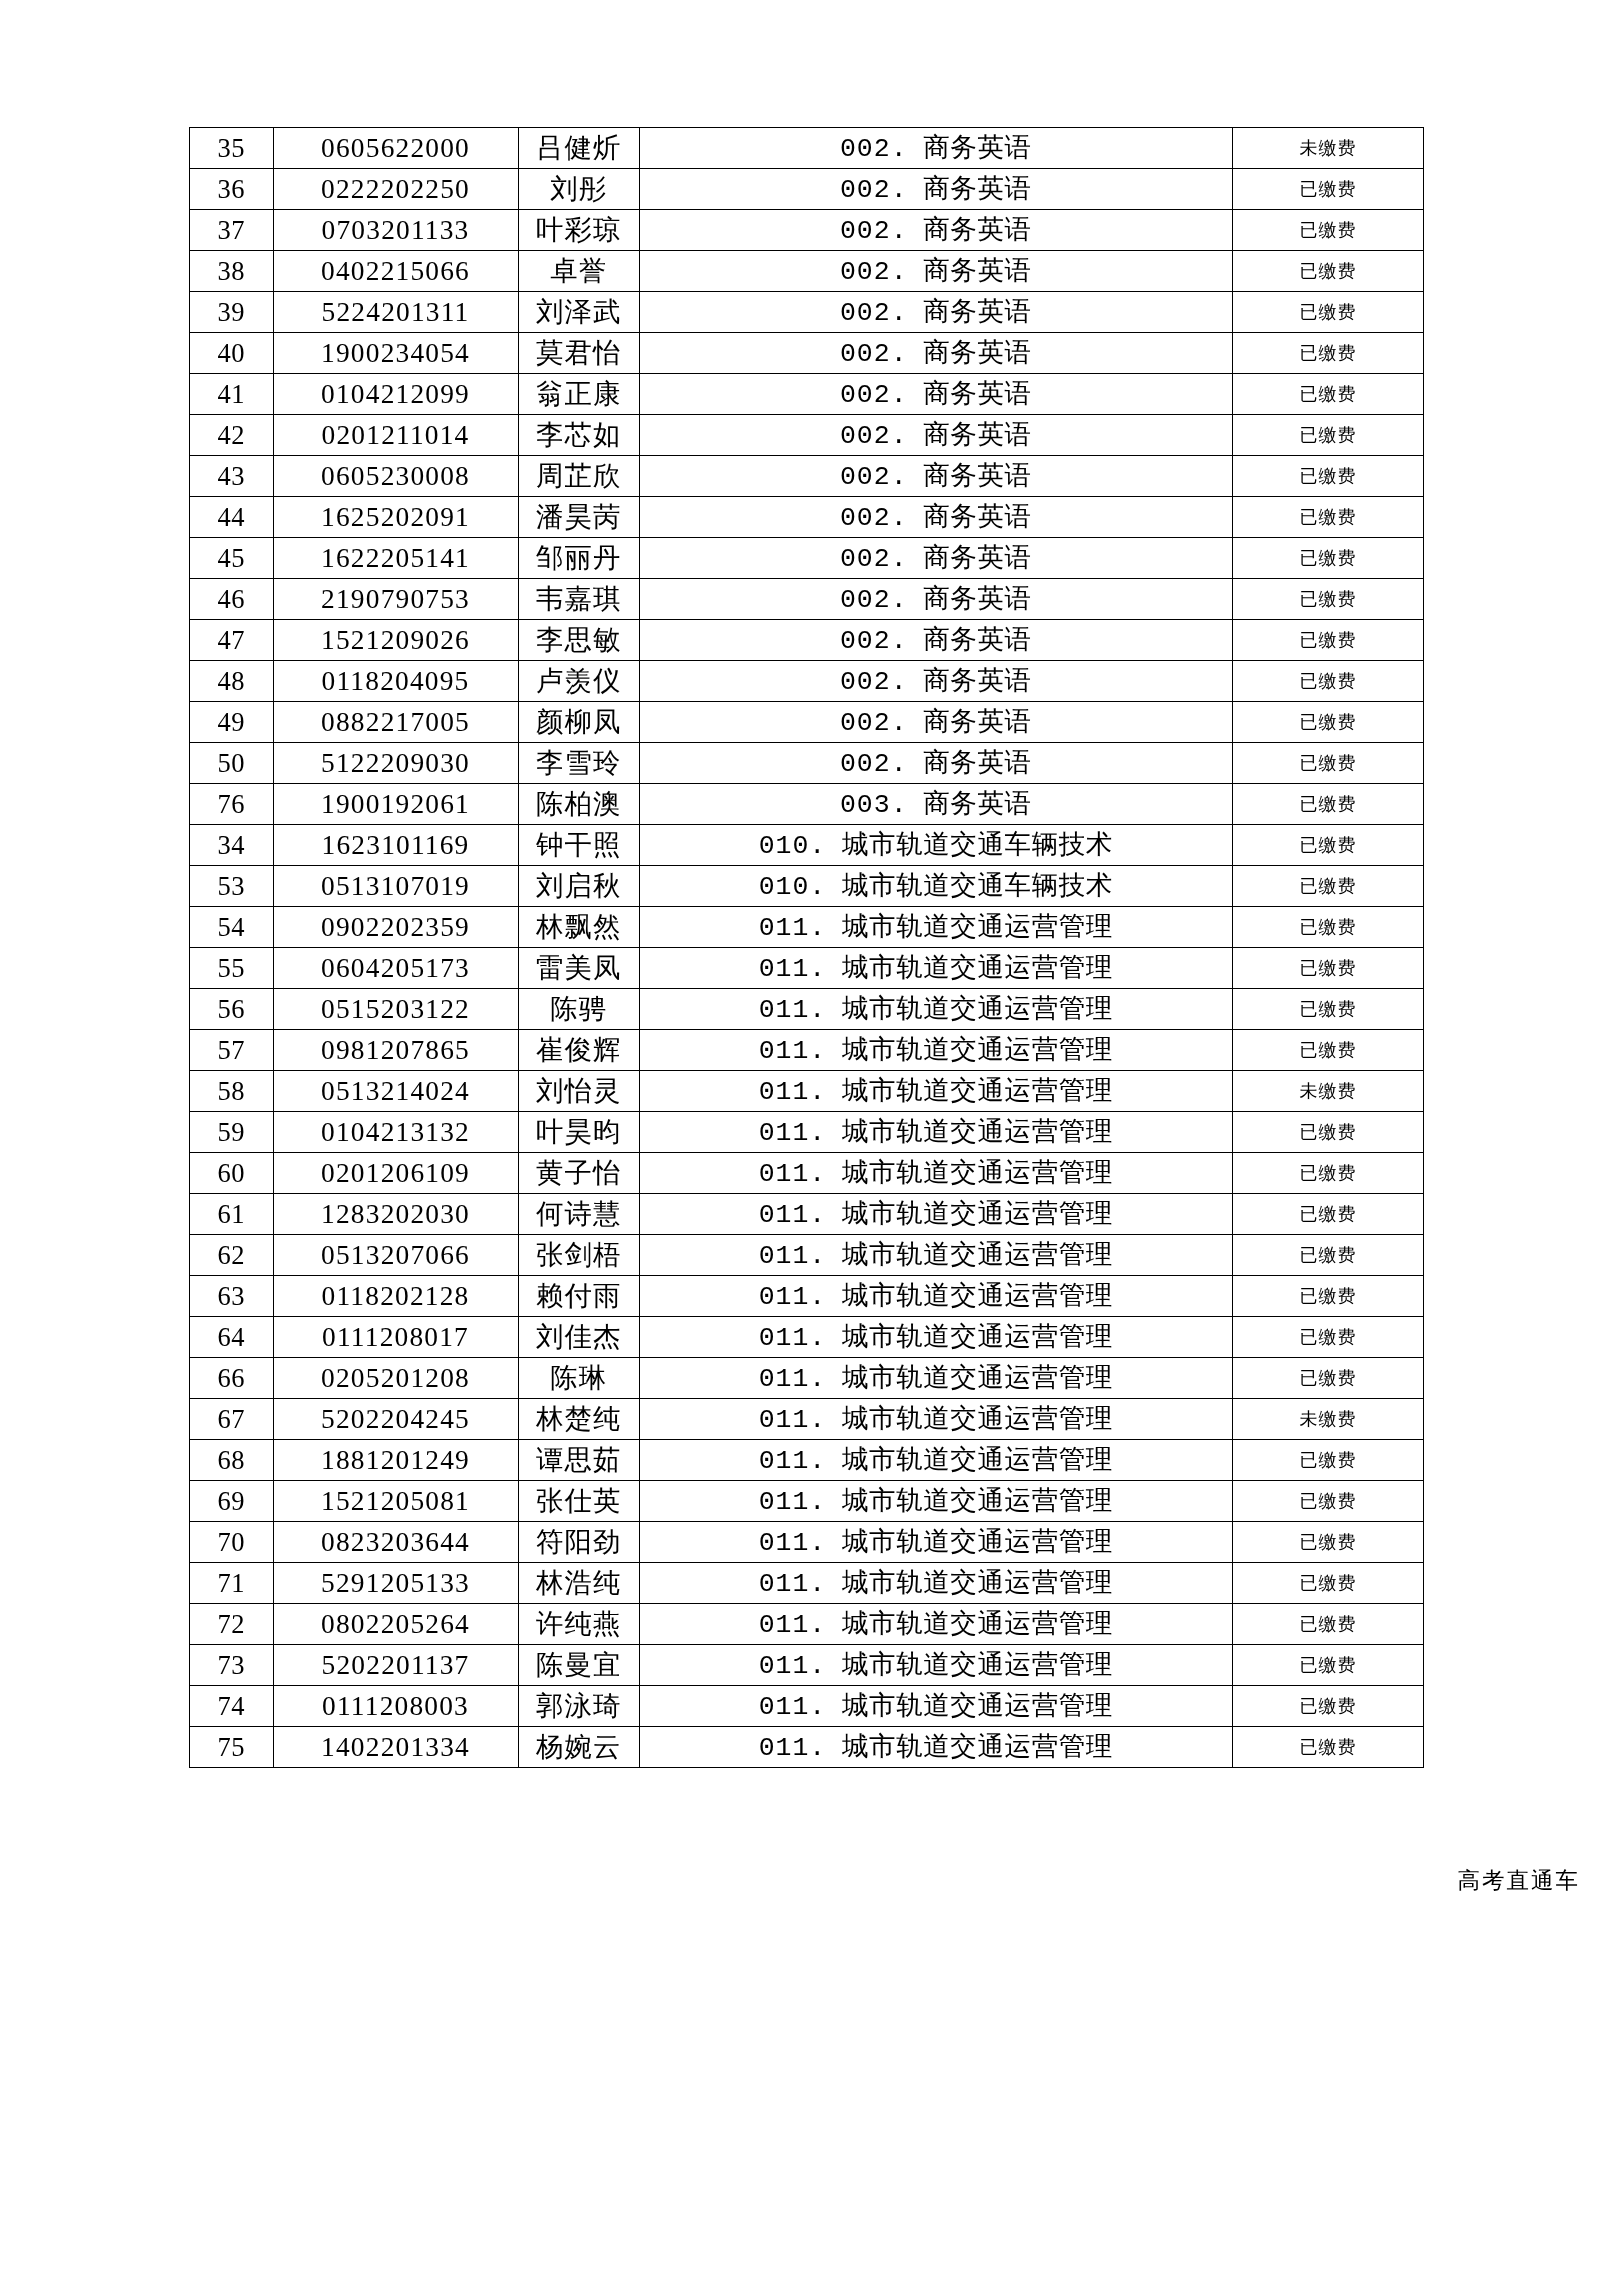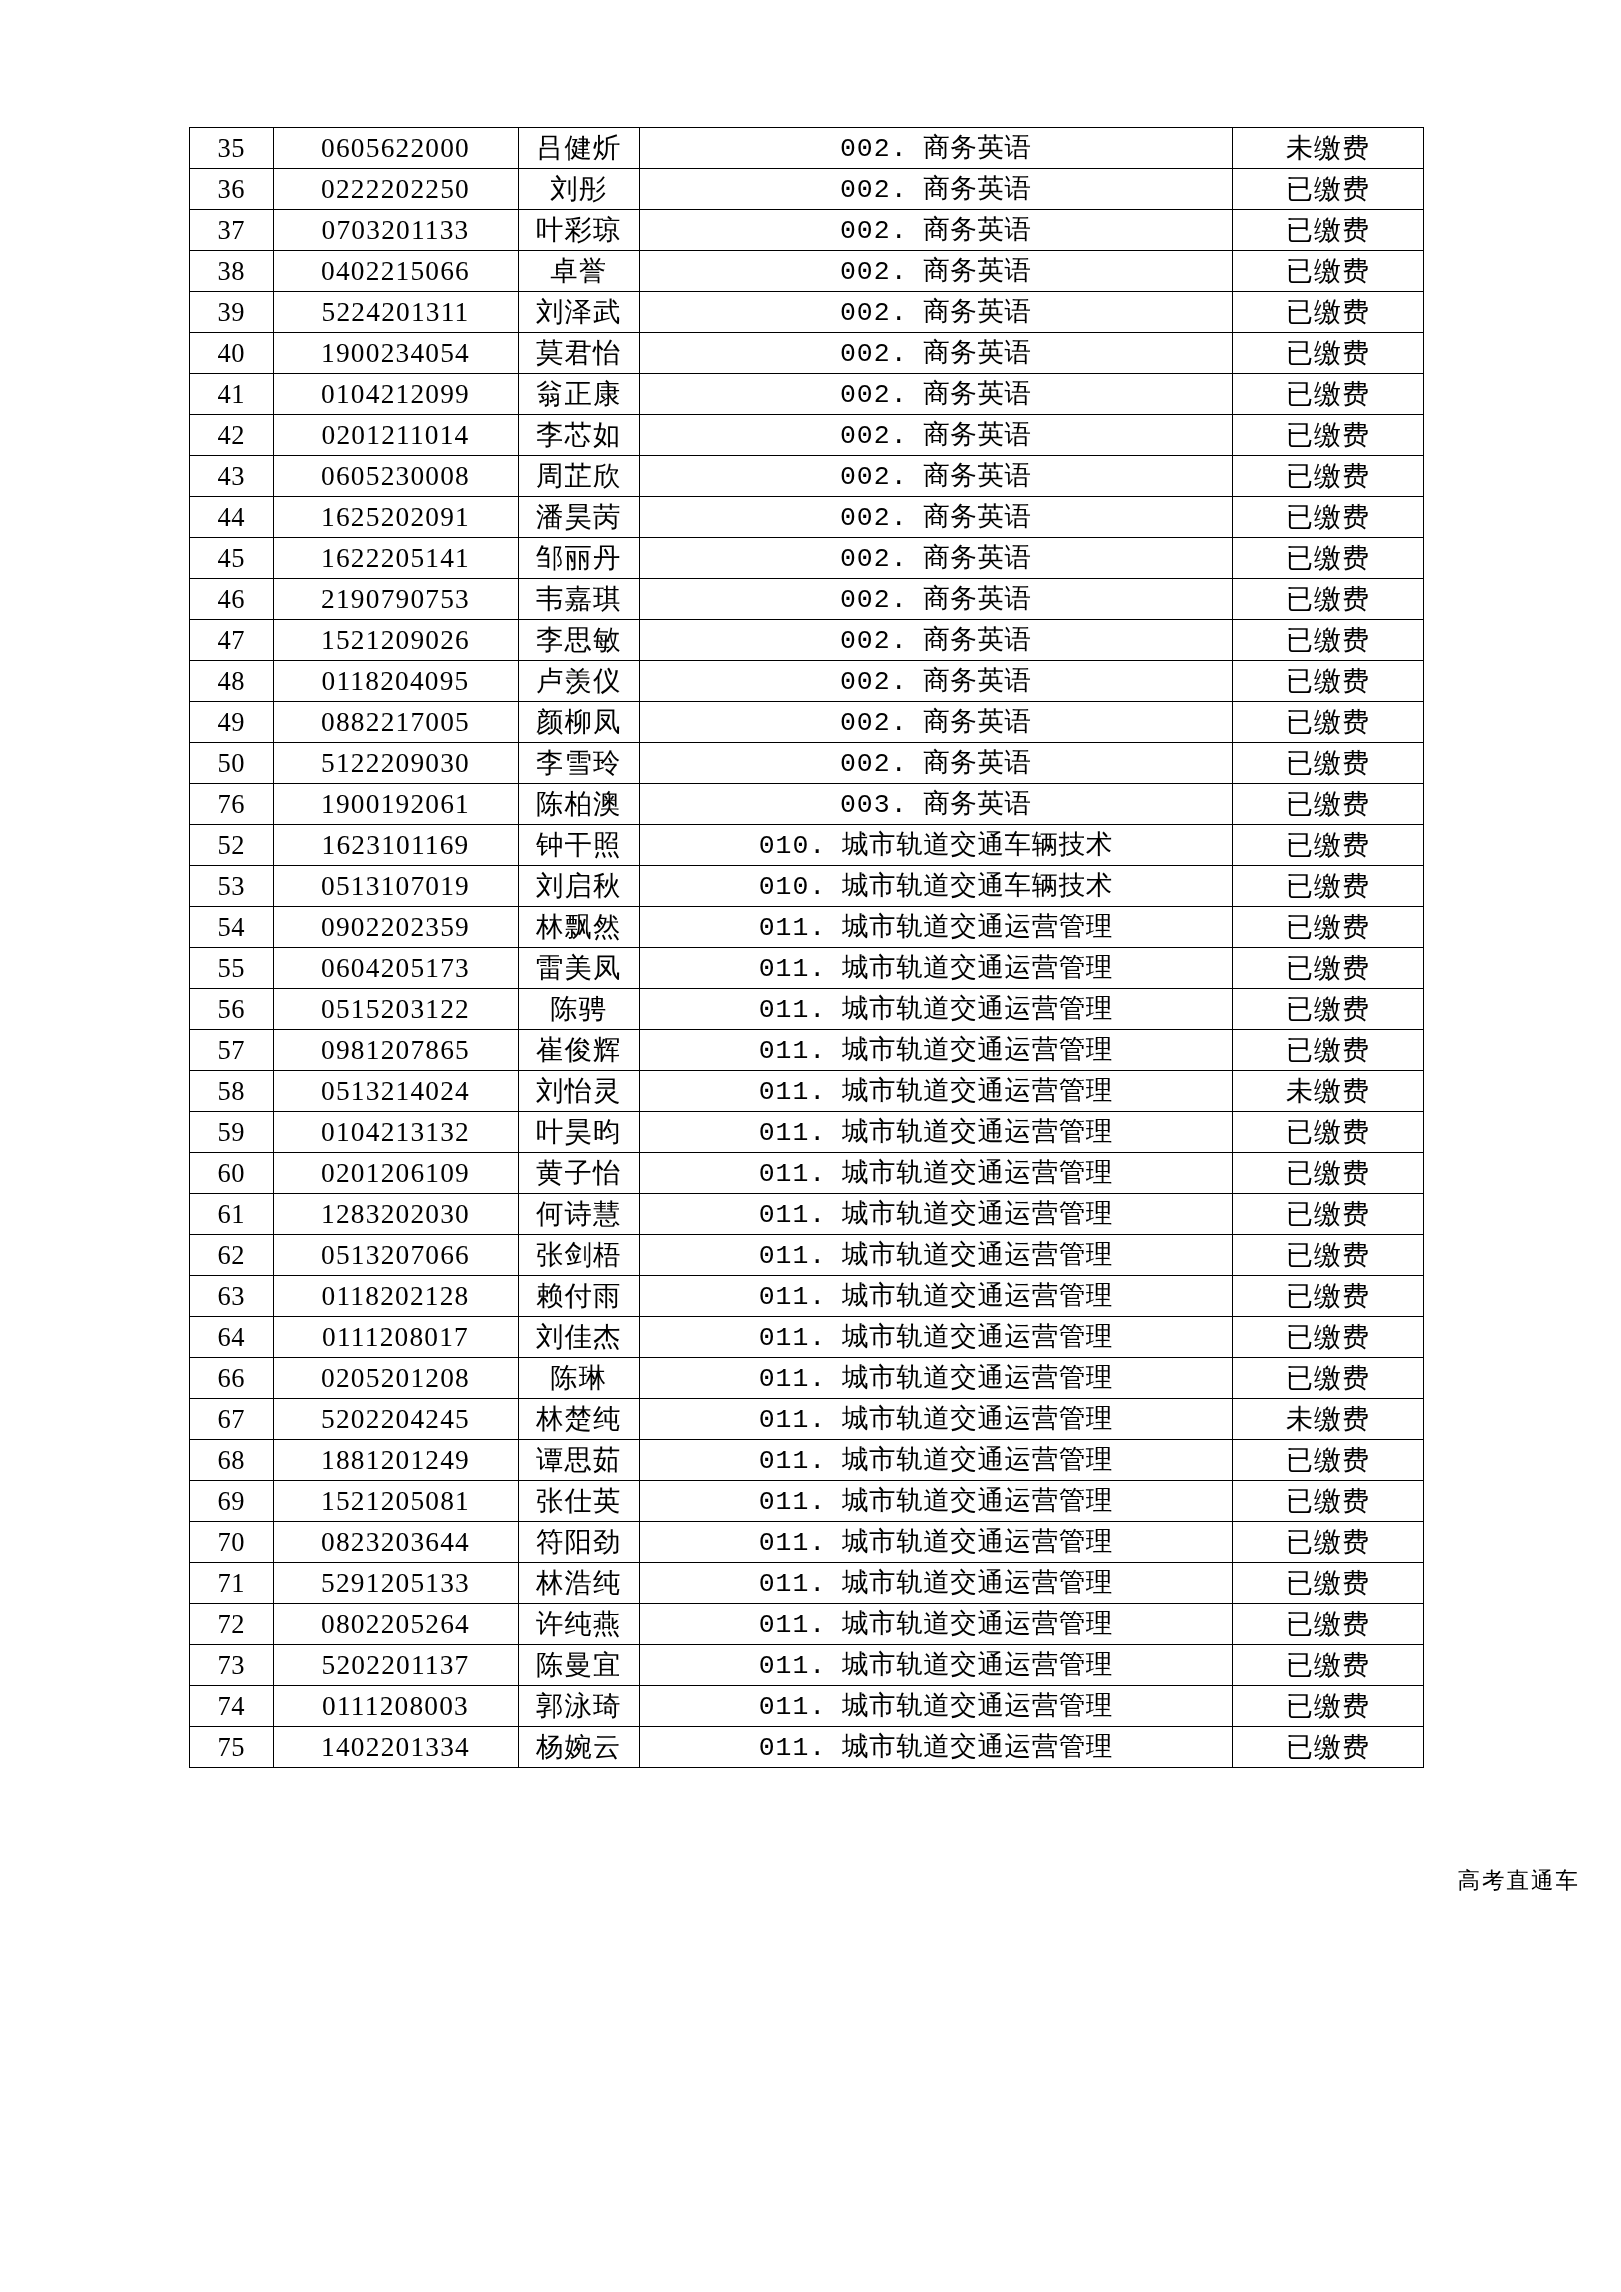--- a/index.html
+++ b/index.html
@@ -48,21 +48,21 @@
   col.c-name   { width: 106px; }
   col.c-major  { width: 518px; }
   col.c-status { width: 167px; }
 
   td.index  { font-size: 26.5px; letter-spacing: 0.5px; }
   td.id     { font-size: 27.4px; letter-spacing: 1.2px; }
   td.name   { font-size: 27.4px; letter-spacing: 1px;
               font-family: "DejaVu Sans", "Liberation Sans", sans-serif; }
   td.major  { font-size: 26.5px; letter-spacing: 0.6px;
               font-family: "DejaVu Sans", "Liberation Sans", sans-serif; }
-  td.status { font-size: 27px; letter-spacing: 1px;
+  td.status { font-size: 18px; letter-spacing: 1px;
               font-family: "DejaVu Sans", "Liberation Sans", sans-serif; }
 
   td.major .code {
     font-family: Liberation Mono, monospace;
     letter-spacing: 1px;
   }
   td.major .gap { display: inline-block; width: 15.7px; }
 
   .watermark {
     position: absolute;
@@ -203,21 +203,21 @@
             <td class="status">已缴费</td>
           </tr>
           <tr>
             <td class="index">76</td>
             <td class="id">1900192061</td>
             <td class="name">陈柏澳</td>
             <td class="major"><span class="code">003.</span><span class="gap"></span><span>商务英语</span></td>
             <td class="status">已缴费</td>
           </tr>
           <tr>
-            <td class="index">52</td>
+            <td class="index">34</td>
             <td class="id">1623101169</td>
             <td class="name">钟干照</td>
             <td class="major"><span class="code">010.</span><span class="gap"></span><span>城市轨道交通车辆技术</span></td>
             <td class="status">已缴费</td>
           </tr>
           <tr>
             <td class="index">53</td>
             <td class="id">0513107019</td>
             <td class="name">刘启秋</td>
             <td class="major"><span class="code">010.</span><span class="gap"></span><span>城市轨道交通车辆技术</span></td>

